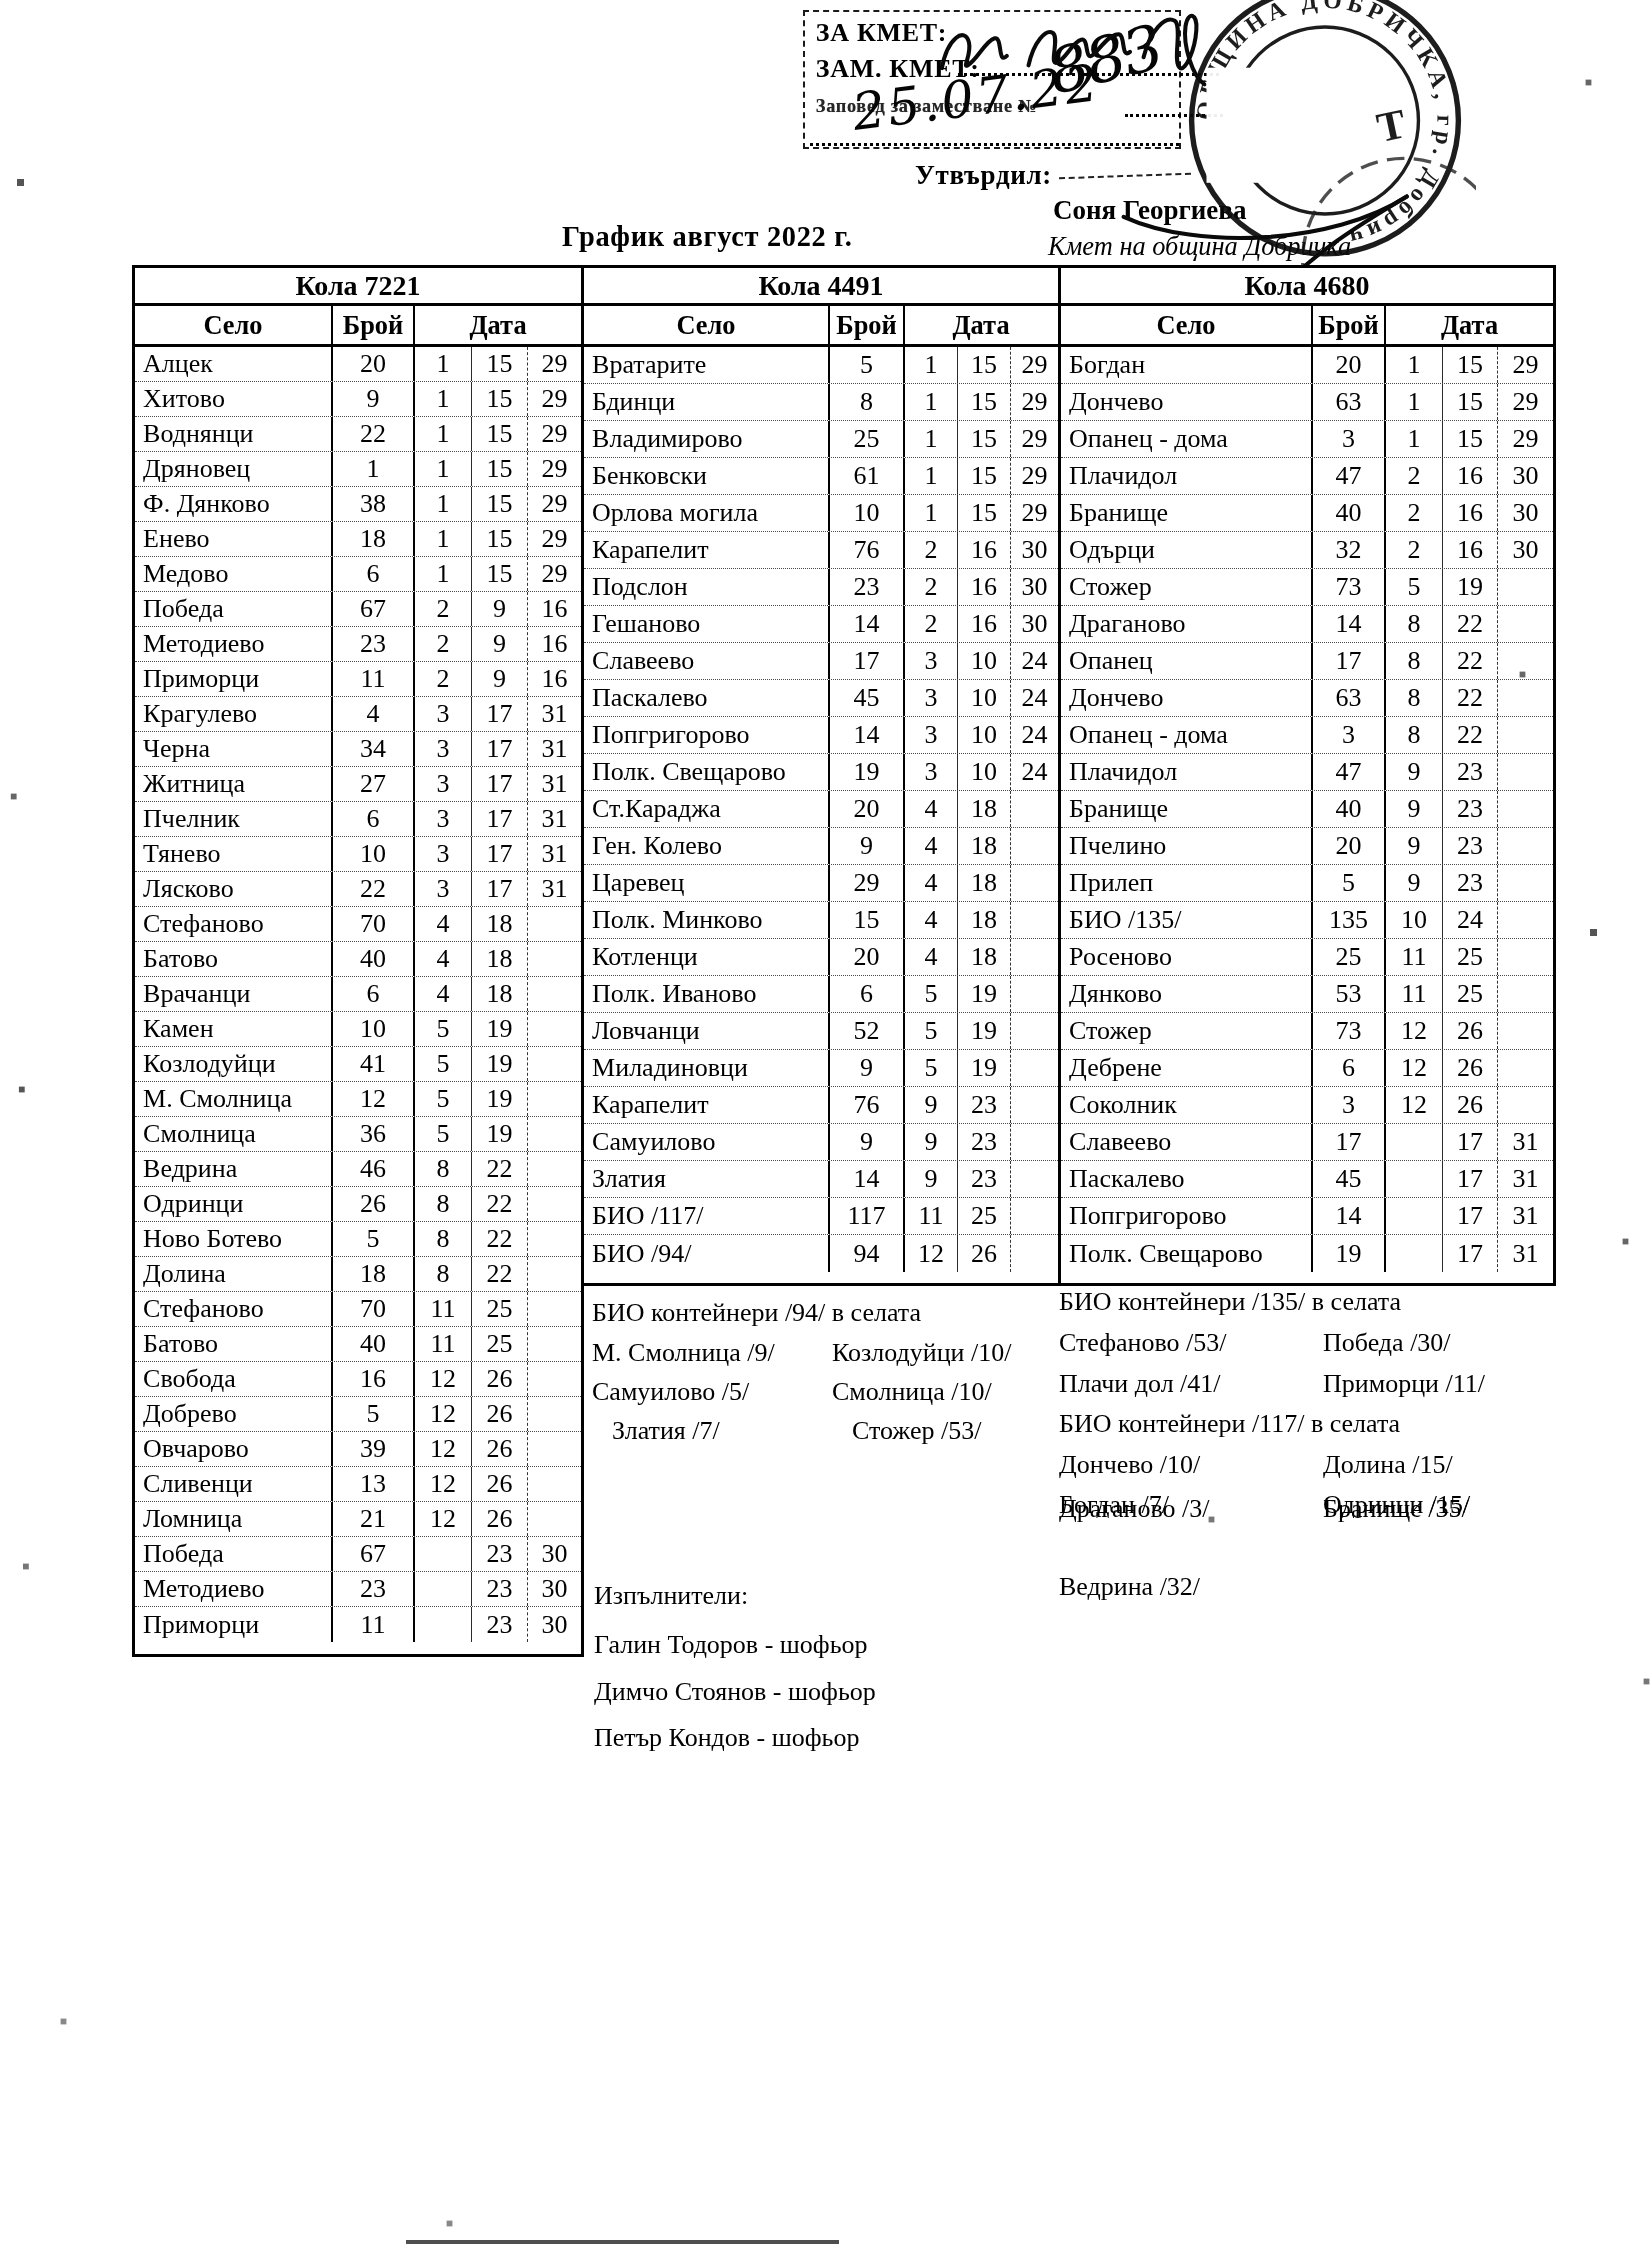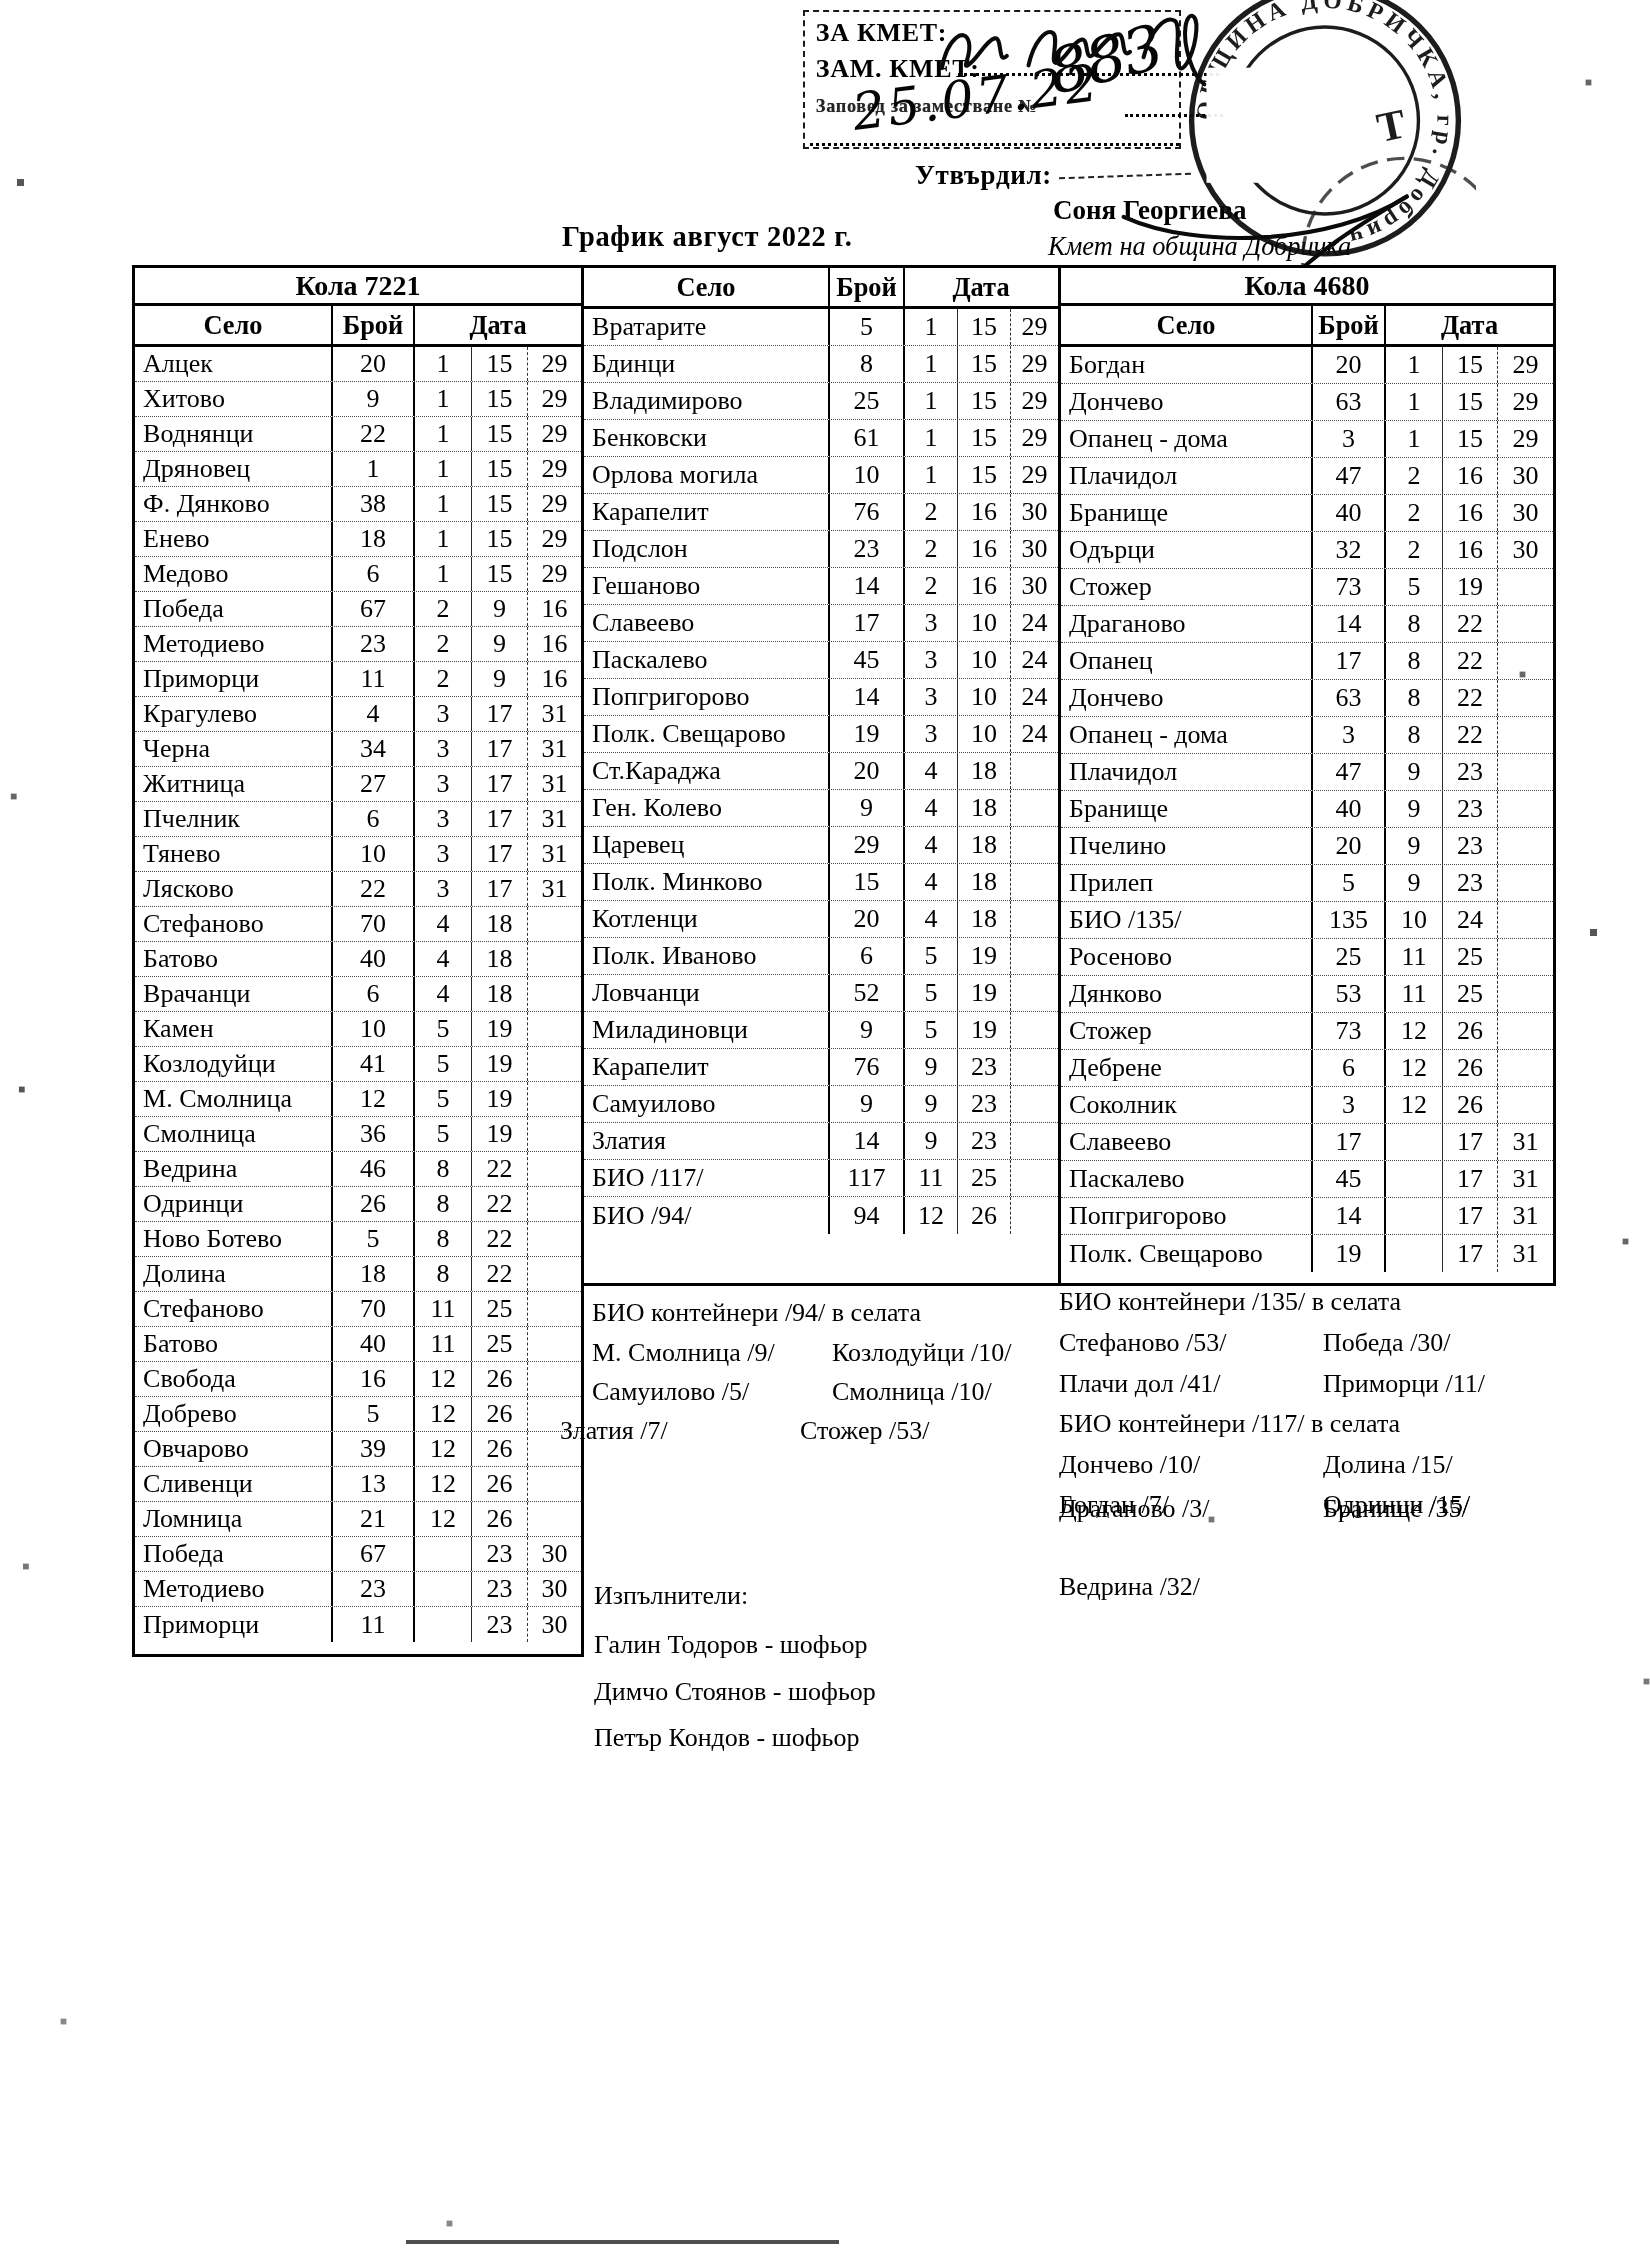--- a/index.html
+++ b/index.html
@@ -367,20 +367,21 @@
         </div>
         <div class="row" style="height: 35px;">
           <div class="cell c-name b-thick" style="width: 198px;">Приморци</div>
           <div class="cell c-num b-thick" style="width: 82px;">11</div>
           <div class="cell c-num b-thin" style="width: 57px;"></div>
           <div class="cell c-num b-dash" style="width: 56px;">23</div>
           <div class="cell c-num" style="width: 53px;">30</div>
         </div>
       </div>
       <div class="grp" style="left: 584px; top: 265px; width: 477px; height: 1021px; border-left: none;">
+        <div class="grp-title" style="height: 38px;">Кола 4491</div>
         <div class="hdr" style="height: 41px;">
           <div class="hc b-thick" style="width: 246px;">Село</div>
           <div class="hc b-thick" style="width: 75px;">Брой</div>
           <div class="hc " style="width: 152px;">Дата</div>
         </div>
         <div class="row" style="height: 37px;">
           <div class="cell c-name b-thick" style="width: 246px;">Вратарите</div>
           <div class="cell c-num b-thick" style="width: 75px;">5</div>
           <div class="cell c-num b-thin" style="width: 53px;">1</div>
           <div class="cell c-num b-dash" style="width: 53px;">15</div>
@@ -736,21 +737,21 @@
           <div class="cell c-num b-thin" style="width: 57px;"></div>
           <div class="cell c-num b-dash" style="width: 55px;">17</div>
           <div class="cell c-num" style="width: 55px;">31</div>
         </div>
       </div>
     </div>
   <div id="notes">
       <div class="noteline" style="left: 592px; top: 1298px; width: 531px;"><span>БИО контейнери /94/ в селата</span></div>
       <div class="noteline" style="left: 592px; top: 1338px; width: 531px;"><span>М. Смолница /9/</span><span class="nright" style="left: 240px;">Козлодуйци /10/</span></div>
       <div class="noteline" style="left: 592px; top: 1377px; width: 531px;"><span>Самуилово /5/</span><span class="nright" style="left: 240px;">Смолница /10/</span></div>
-      <div class="noteline" style="left: 560px; top: 1416px; width: 531px;"><span>Златия /7/</span><span class="nright" style="left: 240px;">Стожер /53/</span></div>
+      <div class="noteline" style="left: 612px; top: 1416px; width: 531px;"><span>Златия /7/</span><span class="nright" style="left: 240px;">Стожер /53/</span></div>
       <div class="noteline" style="left: 1059px; top: 1287px; width: 555px;"><span>БИО контейнери /135/ в селата</span></div>
       <div class="noteline" style="left: 1059px; top: 1328px; width: 555px;"><span>Стефаново /53/</span><span class="nright" style="left: 264px;">Победа /30/</span></div>
       <div class="noteline" style="left: 1059px; top: 1369px; width: 555px;"><span>Плачи дол /41/</span><span class="nright" style="left: 264px;">Приморци /11/</span></div>
       <div class="noteline" style="left: 1059px; top: 1409px; width: 555px;"><span>БИО контейнери /117/ в селата</span></div>
       <div class="noteline" style="left: 1059px; top: 1450px; width: 555px;"><span>Дончево /10/</span><span class="nright" style="left: 264px;">Долина /15/</span></div>
       <div class="noteline" style="left: 1059px; top: 1490px; width: 555px;"><span>Богдан /7/</span><span class="nright" style="left: 264px;">Одринци /15/</span></div>
       <div class="noteline" style="left: 1059px; top: 1494px; width: 555px;"><span>Драганово /3/</span><span class="nright" style="left: 264px;">Бранище /35/</span></div>
       <div class="noteline" style="left: 1059px; top: 1572px; width: 555px;"><span>Ведрина /32/</span></div>
     </div>
   <div id="execs">

